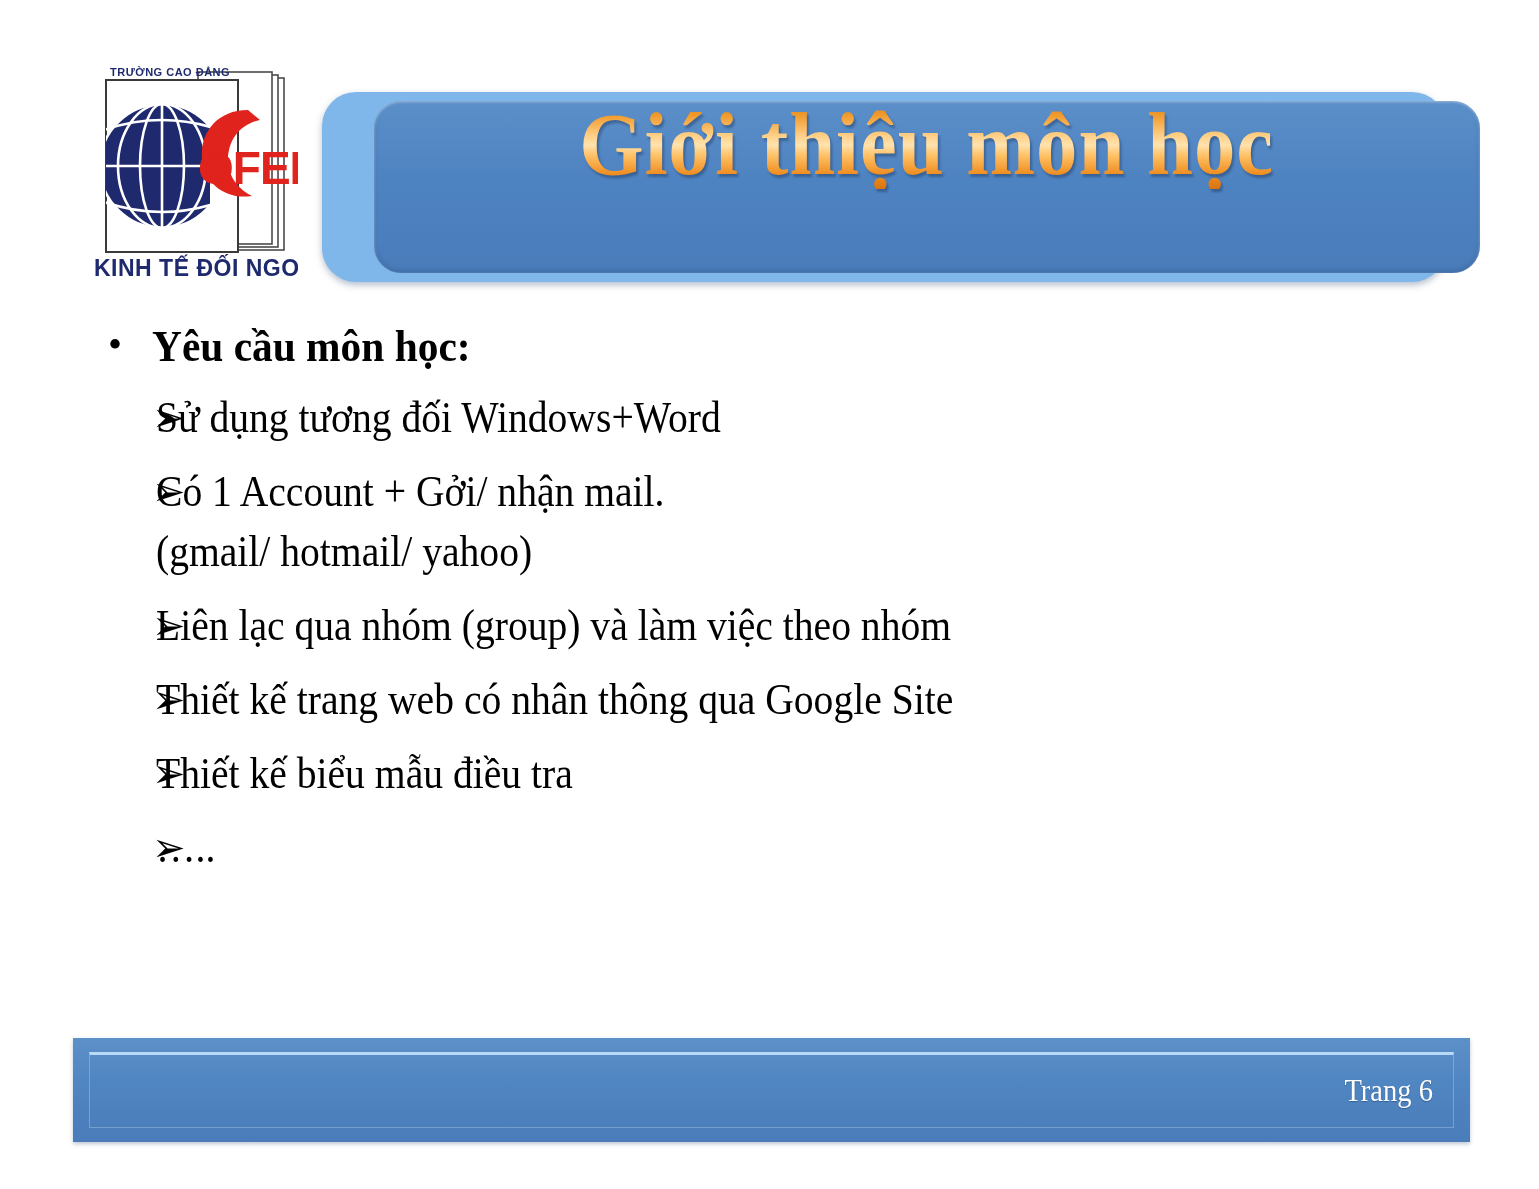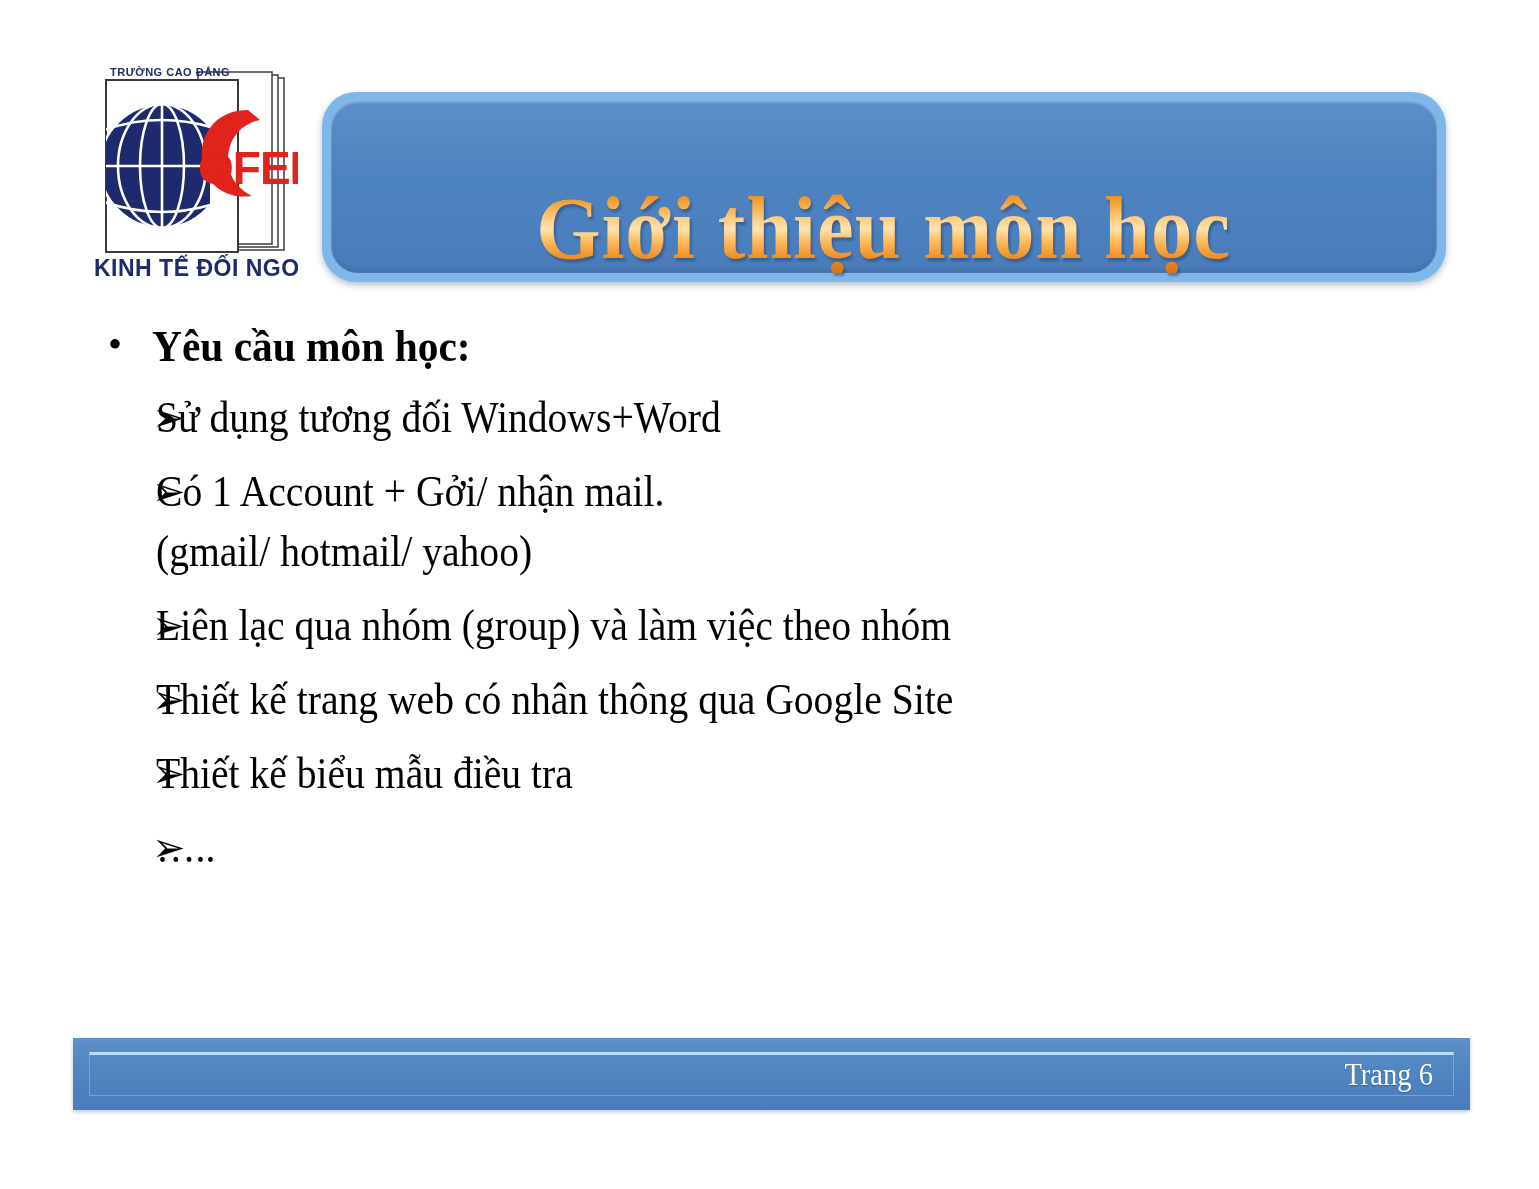--- a/index.html
+++ b/index.html
@@ -40,23 +40,24 @@
     box-shadow: 0 3px 7px rgba(40,70,110,0.35);
   }
   #title-banner-inner {
     width: 100%;
     height: 100%;
     border-radius: 27px;
     background: linear-gradient(180deg, #5b8fc9 0%, #4e83c1 45%, #4a7cba 100%);
     box-shadow: inset 0 1px 3px rgba(255,255,255,0.45),
                 inset 0 -2px 5px rgba(30,60,100,0.30);
     display: flex;
-    align-items: flex-end;
+    align-items: flex-start;
     justify-content: center;
     position: relative;
+    margin-left: 43px;
   }
   #title-text {
     font-family: "Liberation Serif", "DejaVu Serif", serif;
     font-weight: bold;
     font-size: 88px;
     line-height: 1;
     letter-spacing: 1px;
     transform: scaleX(0.94);
     background: linear-gradient(180deg,
         #e07b14 0%,
@@ -132,21 +133,21 @@
   .lvl2 .txt .cont {
     display: block;
   }
 
   
   #footer-bar {
     position: absolute;
     left: 73px;
     top: 1038px;
     width: 1397px;
-    height: 72px;
+    height: 104px;
     background: linear-gradient(180deg, #5e90c8 0%, #5086c2 40%, #4a7cba 100%);
     box-shadow: 0 2px 4px rgba(40,70,110,0.30);
   }
   #footer-inner {
     position: absolute;
     left: 16px;
     top: 14px;
     right: 16px;
     bottom: 14px;
     border: 1px solid rgba(255,255,255,0.25);

